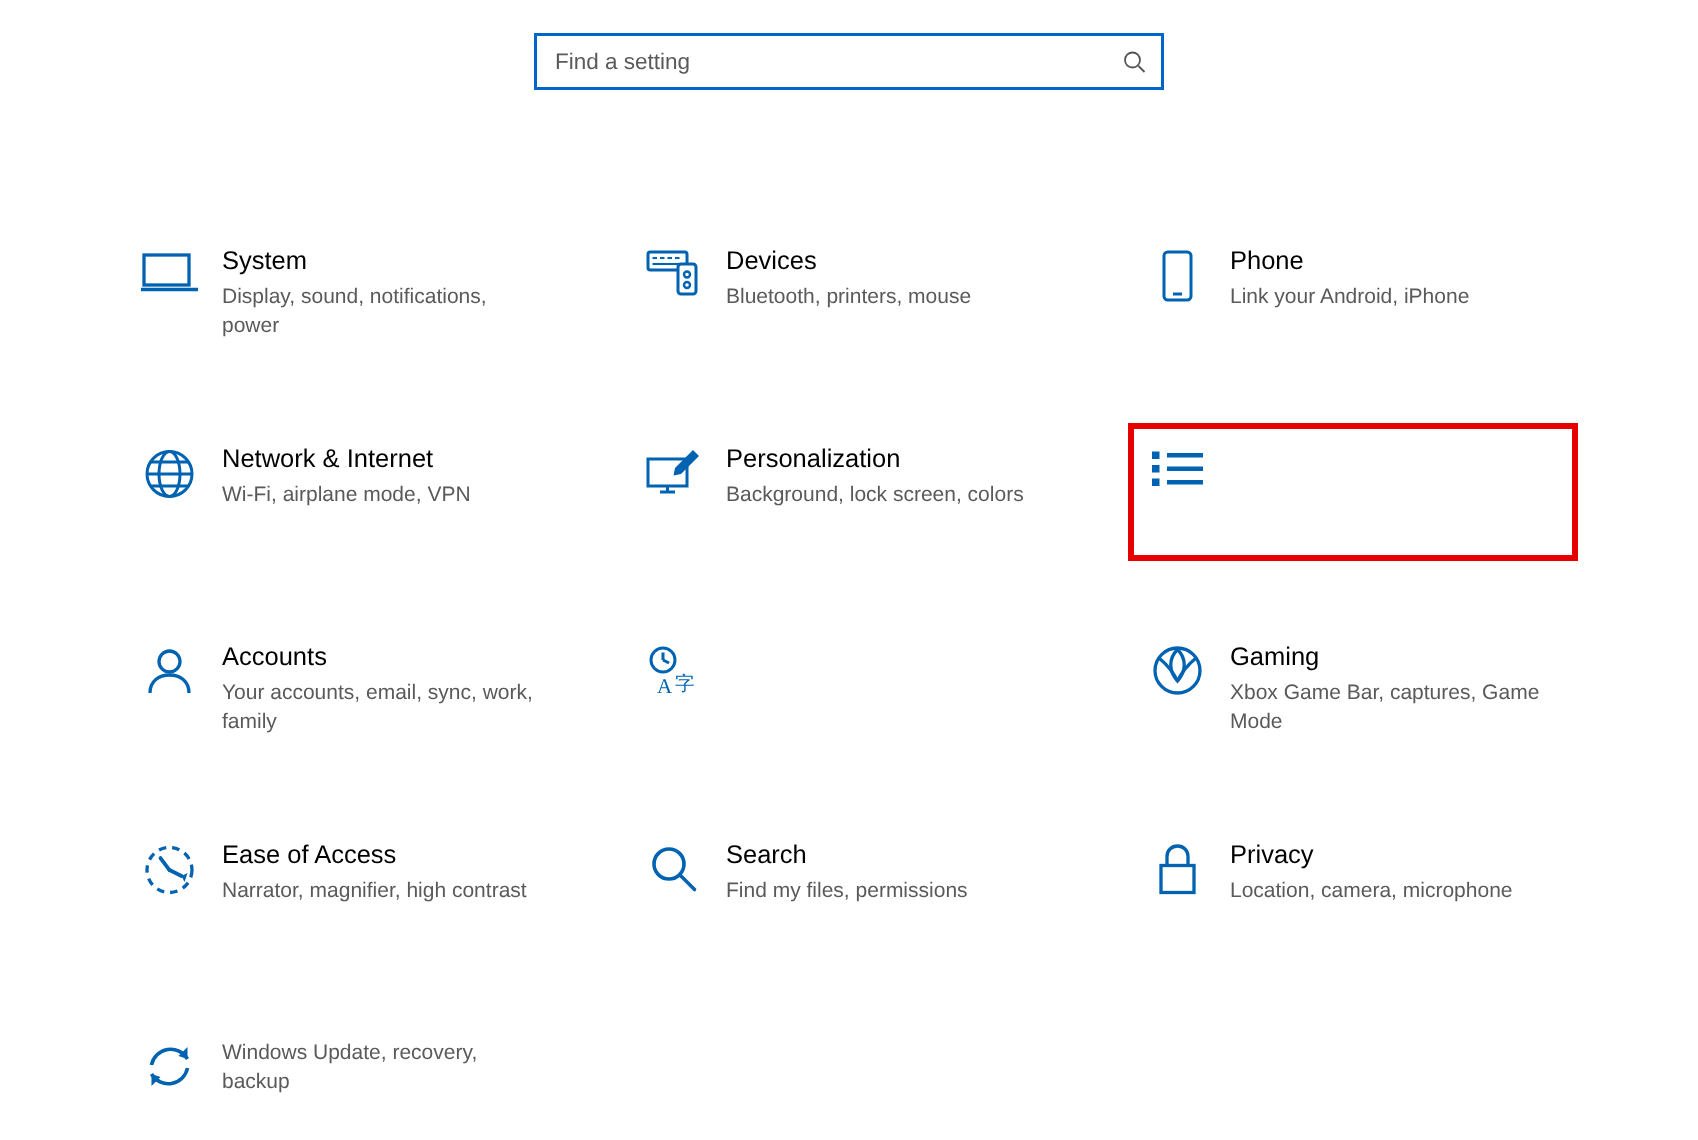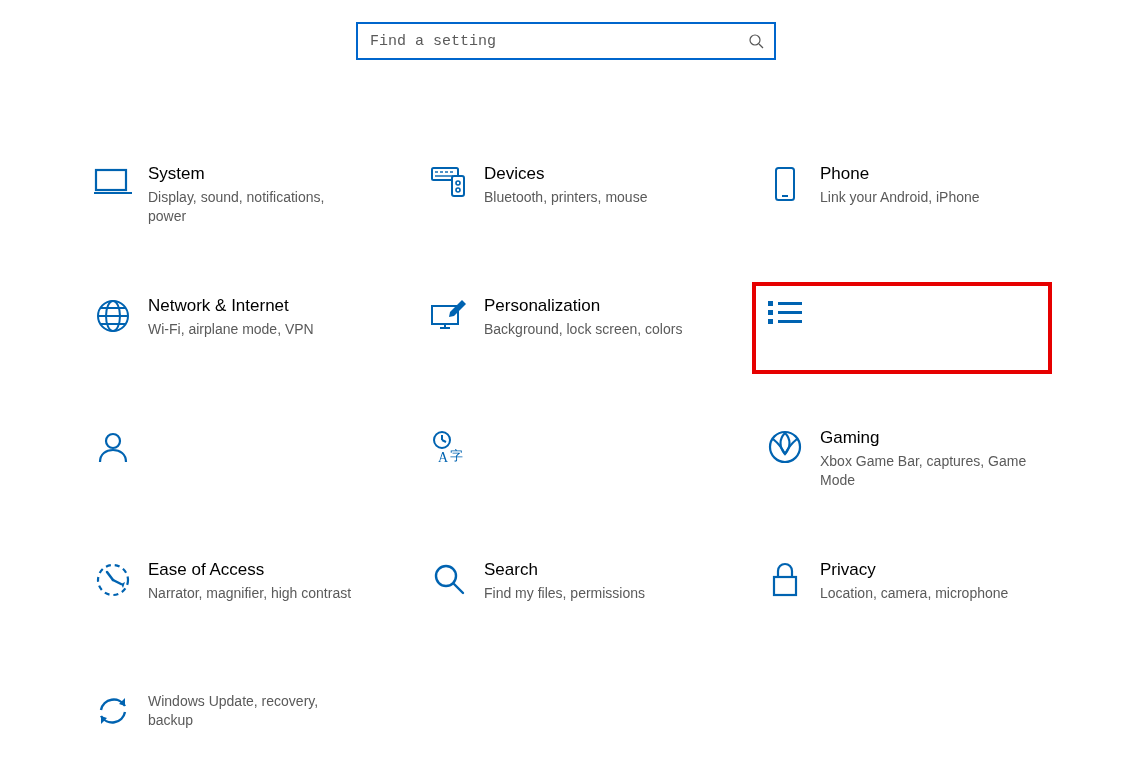--- a/index.html
+++ b/index.html
@@ -31,21 +31,20 @@
     padding: 0 10px;
     position: relative;
   }
   .search-input {
     flex: 1;
     border: none;
     outline: none;
     font-size: 15px;
     color: #0f766e;
     background: transparent;
-    font-family: Liberation Mono, monospace;
   }
   .search-input::placeholder { color: #5a5a5a; }
   .search-icon {
     color: #555;
     display: flex;
     align-items: center;
     justify-content: center;
   }
 
   .grid {
@@ -202,20 +201,24 @@
       </div>
     </div>
 
     <div class="tile">
       <div class="tile-icon">
         <svg width="34" height="34" viewBox="0 0 34 34">
           <circle cx="17" cy="11" r="7" fill="none" stroke="currentColor" stroke-width="2.2"></circle>
           <path d="M 4 32 C 4 24 10 20 17 20 C 24 20 30 24 30 32" fill="none" stroke="currentColor" stroke-width="2.2"></path>
         </svg>
       </div>
+      <div class="tile-text">
+        <div class="tile-title">Accounts</div>
+        <div class="tile-desc">Your accounts, email, sync, work, family</div>
+      </div>
     </div>
 
     <div class="tile">
       <div class="tile-icon">
         <svg width="38" height="34" viewBox="0 0 38 34">
           <circle cx="12" cy="10" r="8" fill="none" stroke="currentColor" stroke-width="2"></circle>
           <line x1="12" y1="10" x2="12" y2="5" stroke="currentColor" stroke-width="2"></line>
           <line x1="12" y1="10" x2="16" y2="12" stroke="currentColor" stroke-width="2"></line>
           <text x="8" y="32" font-size="14" fill="currentColor" font-family="Segoe UI">A</text>
           <text x="20" y="30" font-size="13" fill="currentColor" font-family="Segoe UI">字</text>

